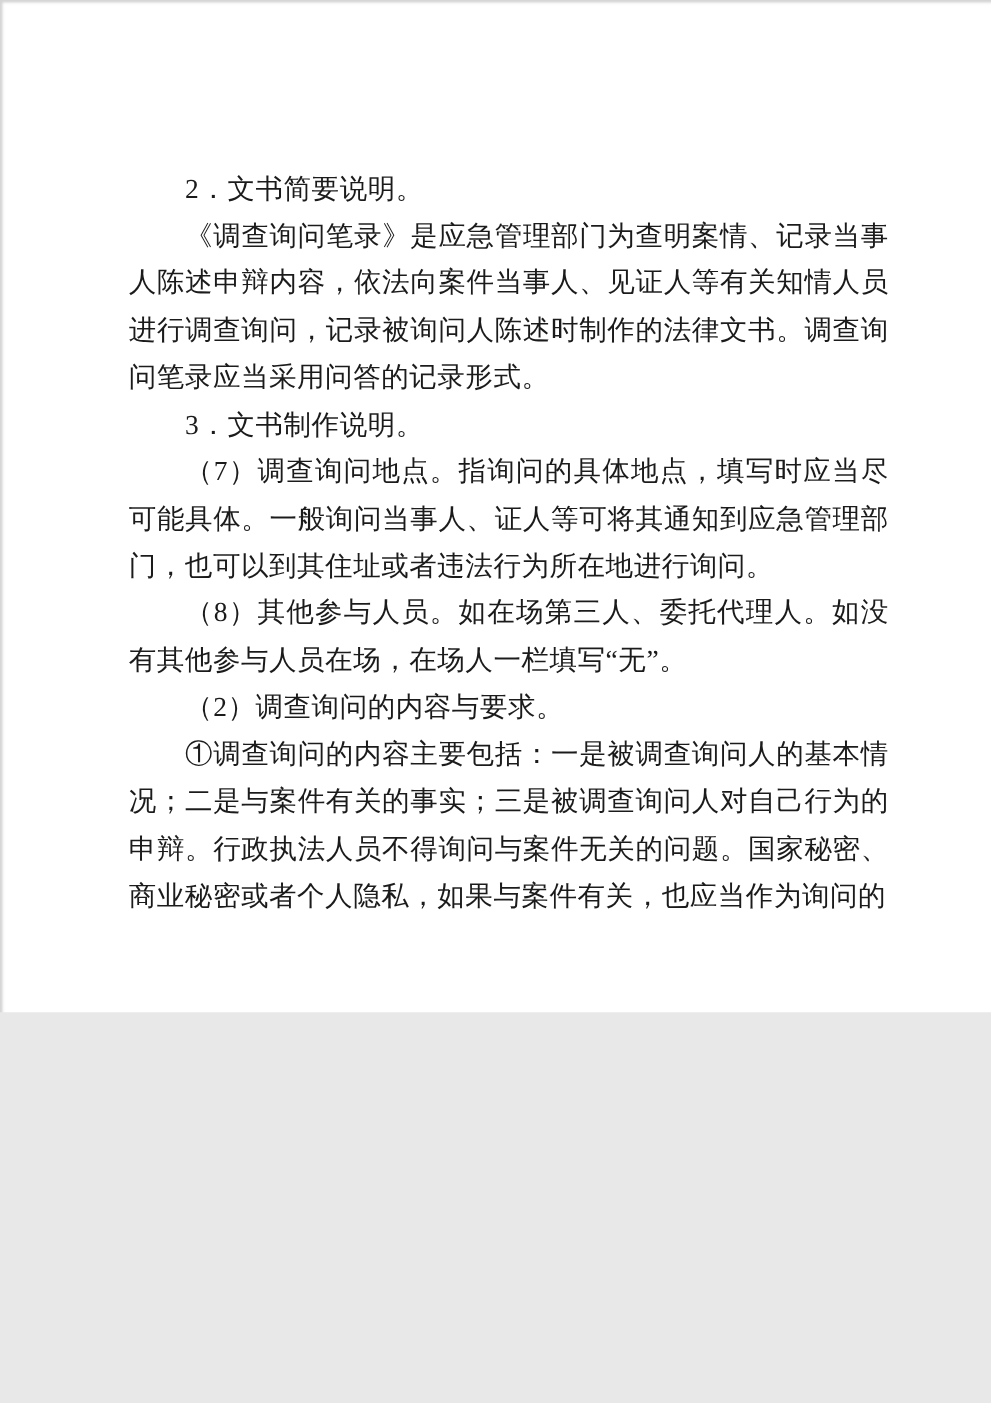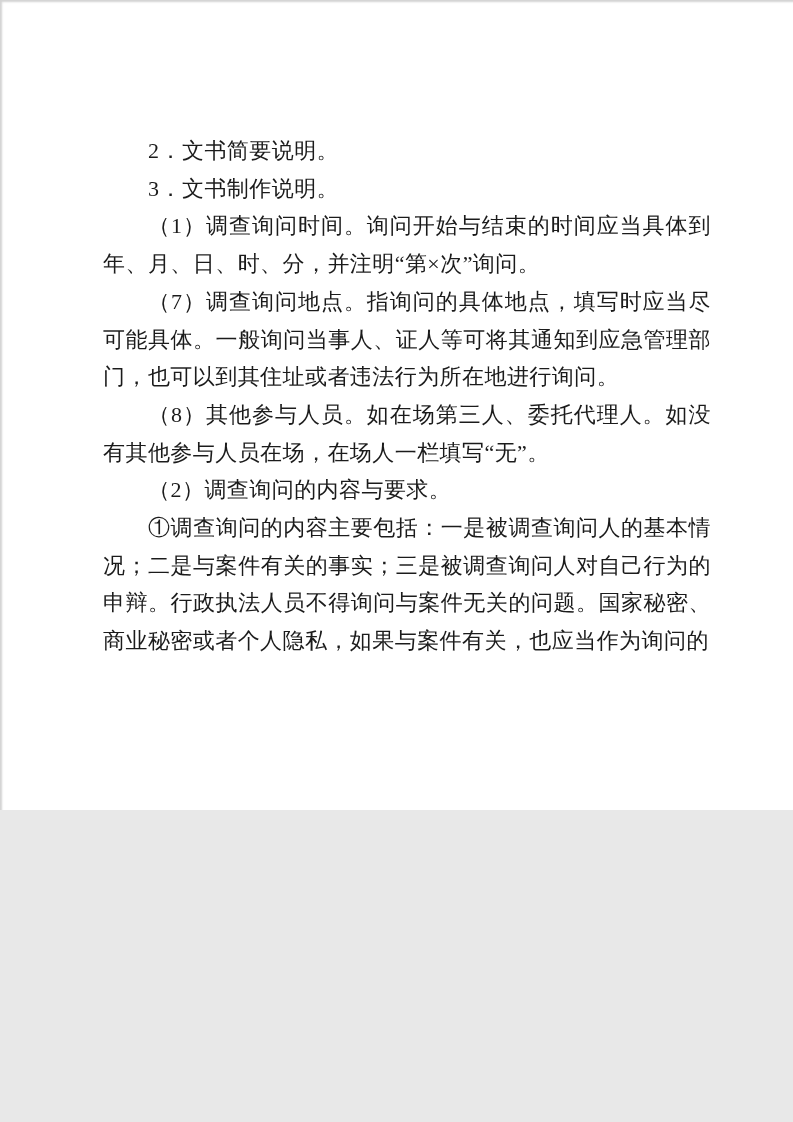--- a/index.html
+++ b/index.html
@@ -61,22 +61,22 @@
   .pagenum .num {
     font-weight: 600;
   }
 </style>
 </head>
 <body>
 
 <div class="page">
   <div class="content">
     <p>2．文书简要说明。</p>
+    <p>《调查询问笔录》是应急管理部门为查明案情、记录当事人陈述申辩内容，依法向案件当事人、见证人等有关知情人员进行调查询问，记录被询问人陈述时制作的法律文书。调查询问笔录应当采用问答的记录形式。</p>
     <p>3．文书制作说明。</p>
-    <p>（1）调查询问时间。询问开始与结束的时间应当具体到年、月、日、时、分，并注明“第×次”询问。</p>
     <p>（7）调查询问地点。指询问的具体地点，填写时应当尽可能具体。一般询问当事人、证人等可将其通知到应急管理部门，也可以到其住址或者违法行为所在地进行询问。</p>
     <p>（8）其他参与人员。如在场第三人、委托代理人。如没有其他参与人员在场，在场人一栏填写“无”。</p>
     <p>（2）调查询问的内容与要求。</p>
     <p>①调查询问的内容主要包括：一是被调查询问人的基本情况；二是与案件有关的事实；三是被调查询问人对自己行为的申辩。行政执法人员不得询问与案件无关的问题。国家秘密、商业秘密或者个人隐私，如果与案件有关，也应当作为询问的</p>
   </div>
 
   <div class="pagenum">
     <span class="dash">—</span><span class="num">457</span><span class="dash">—</span>
   </div>
 </div>

